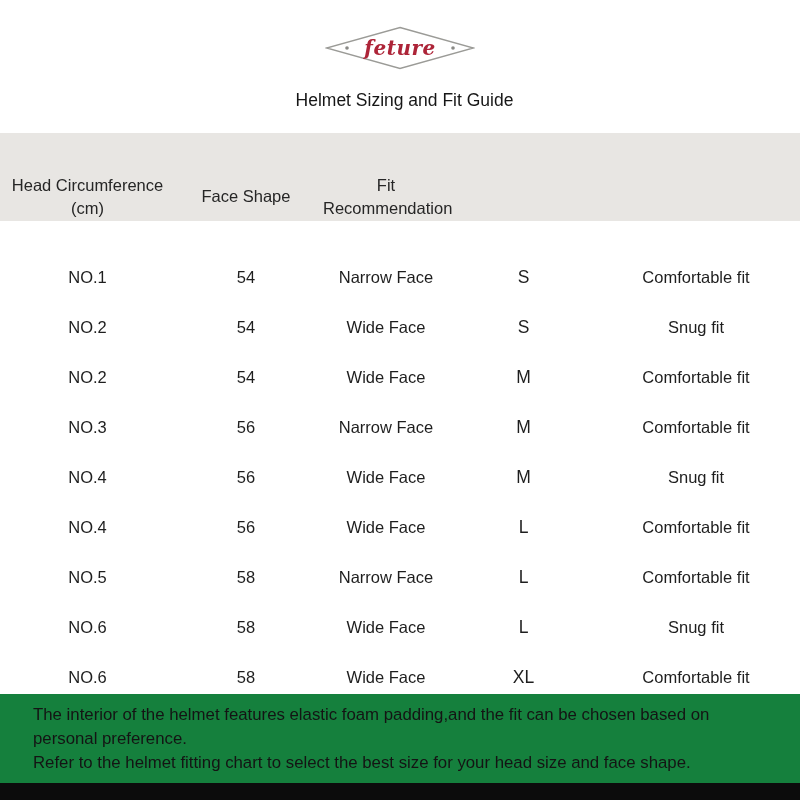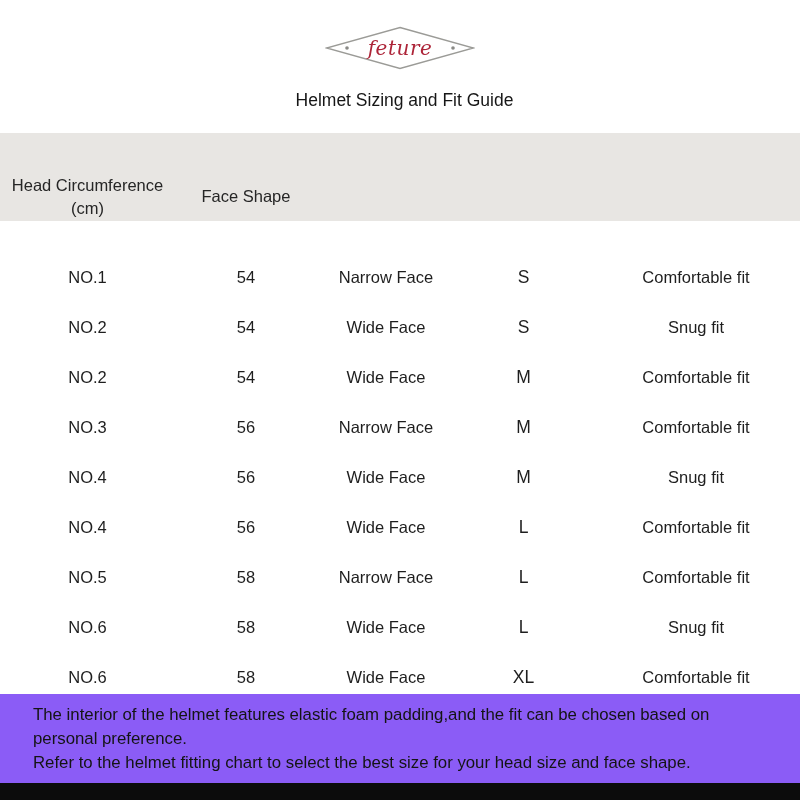--- a/index.html
+++ b/index.html
@@ -10,21 +10,21 @@
   }
   .page{width:800px;height:800px;display:flex;flex-direction:column;overflow:hidden;}
 
   
   .logo-wrap{margin:26px auto 0;position:relative;width:150px;height:44px;flex:0 0 auto;}
   .logo-wrap svg{display:block;}
   .logo-text{
     position:absolute;left:0;top:0;width:100%;height:100%;
     display:flex;align-items:center;justify-content:center;
     font-family:"DejaVu Serif","Liberation Serif",serif;
-    font-style:italic;font-weight:normal;font-size:20px;
+    font-style:italic;font-weight:bold;font-size:20px;
     color:#ad2438;letter-spacing:.5px;
   }
 
   
   .title{
     margin:20px 0 0;text-align:center;
     font-size:17.5px;font-weight:400;color:#161616;flex:0 0 auto;padding-left:9px;
   }
 
   
@@ -41,21 +41,21 @@
     display:grid;grid-template-columns:175px 142px 138px 137px 208px;
     height:50px;align-items:center;font-size:16.5px;color:#1e1e1e;
   }
   .cell{text-align:center;margin-top:39px;}
   .size-cell{font-size:17.5px;}
 
   .spacer{flex:1 1 auto;}
 
   
   .footer{
-    background:#8b5cf6;padding:9px 28px 8px 33px;
+    background:#15803d;padding:9px 28px 8px 33px;
     font-size:16.8px;line-height:1.43;color:#141414;flex:0 0 auto;
   }
   .footer p{margin:0;}
 
   .bottom-bar{height:17px;background:#0c0c0c;flex:0 0 auto;}
 </style>
 </head>
 <body>
 
 <div class="page">
@@ -69,20 +69,21 @@
     <span class="logo-text">feture</span>
   </div>
 
   <h1 class="title">Helmet Sizing and Fit Guide</h1>
 
   <div class="sizing-table">
 
     <div class="thead">
       <div class="cell">Head Circumference (cm)</div>
       <div class="cell">Face Shape</div>
+      <div class="cell">Fit Recommendation</div>
     </div>
 
     <div class="tbody">
 
       <div class="row">
         <div class="cell">NO.1</div>
         <div class="cell">54</div>
         <div class="cell">Narrow Face</div>
         <div class="cell size-cell">S</div>
         <div class="cell">Comfortable fit</div>

